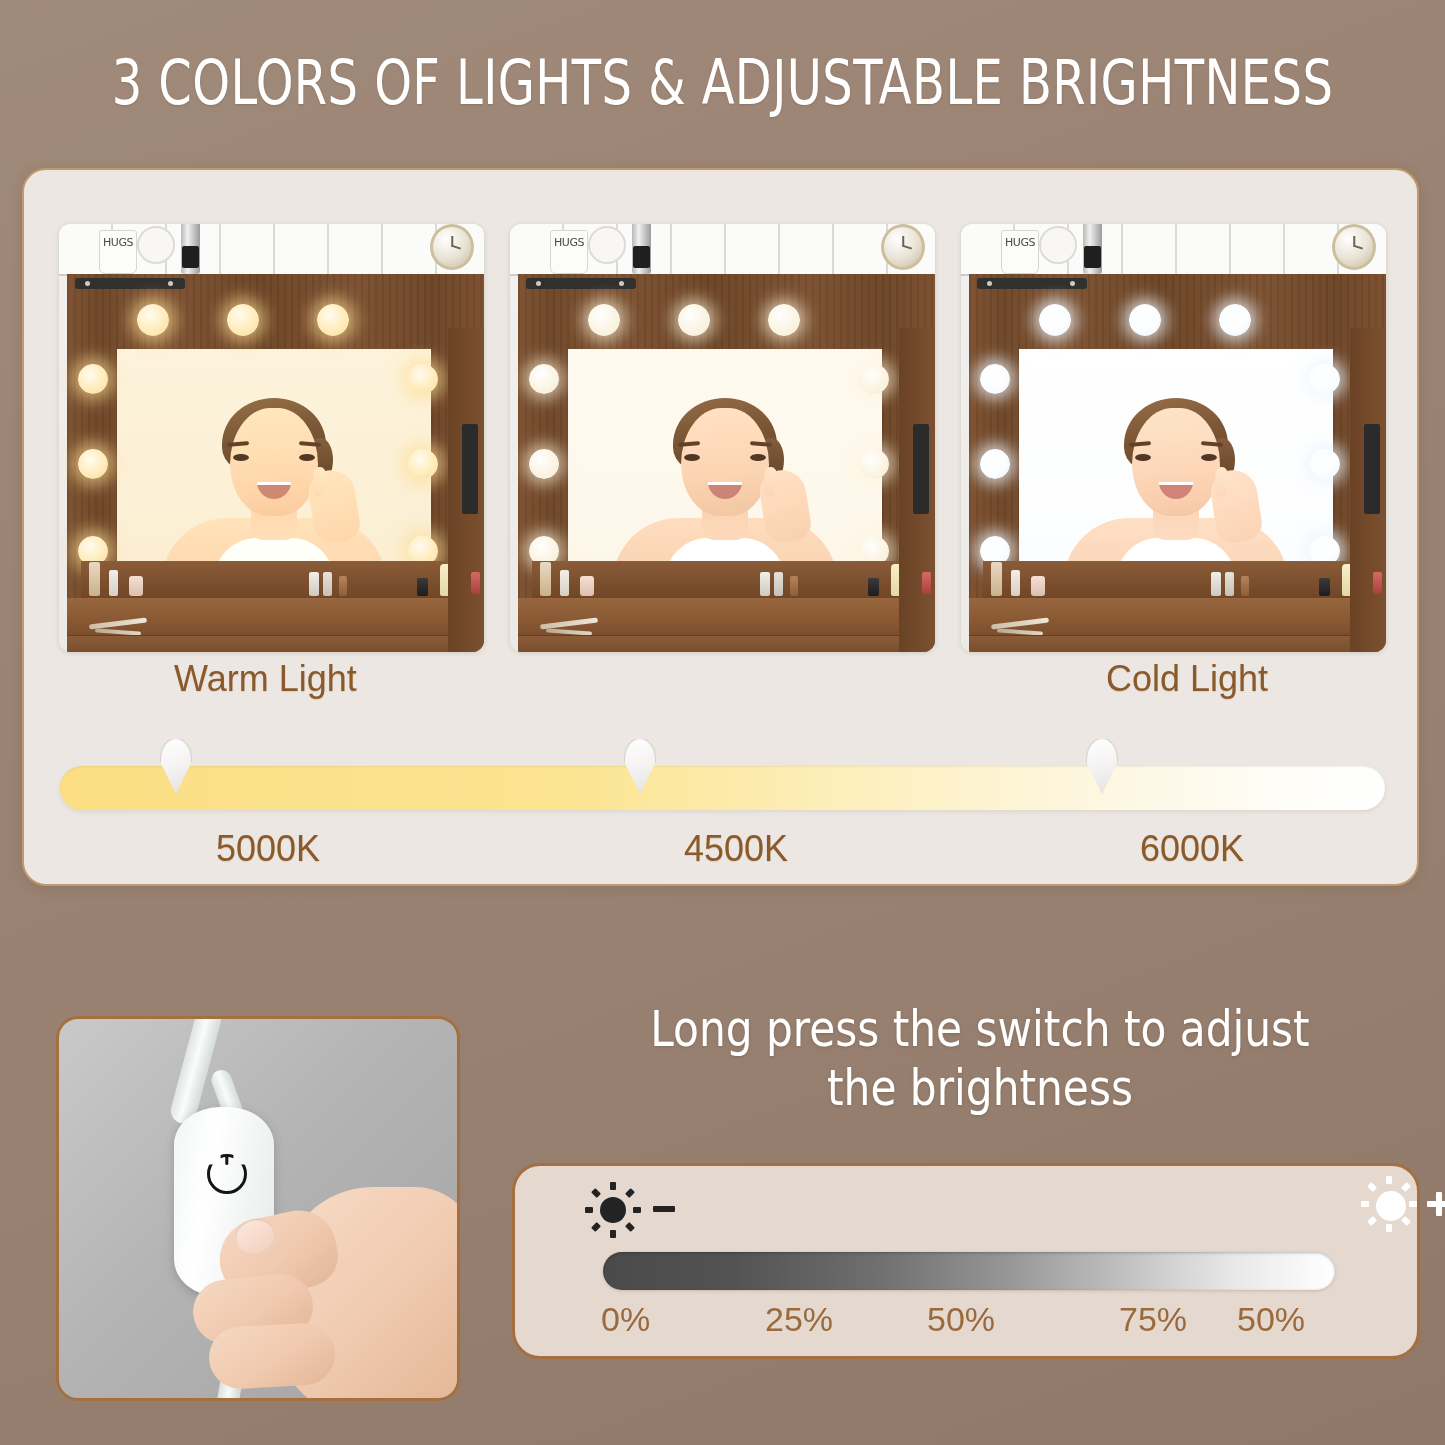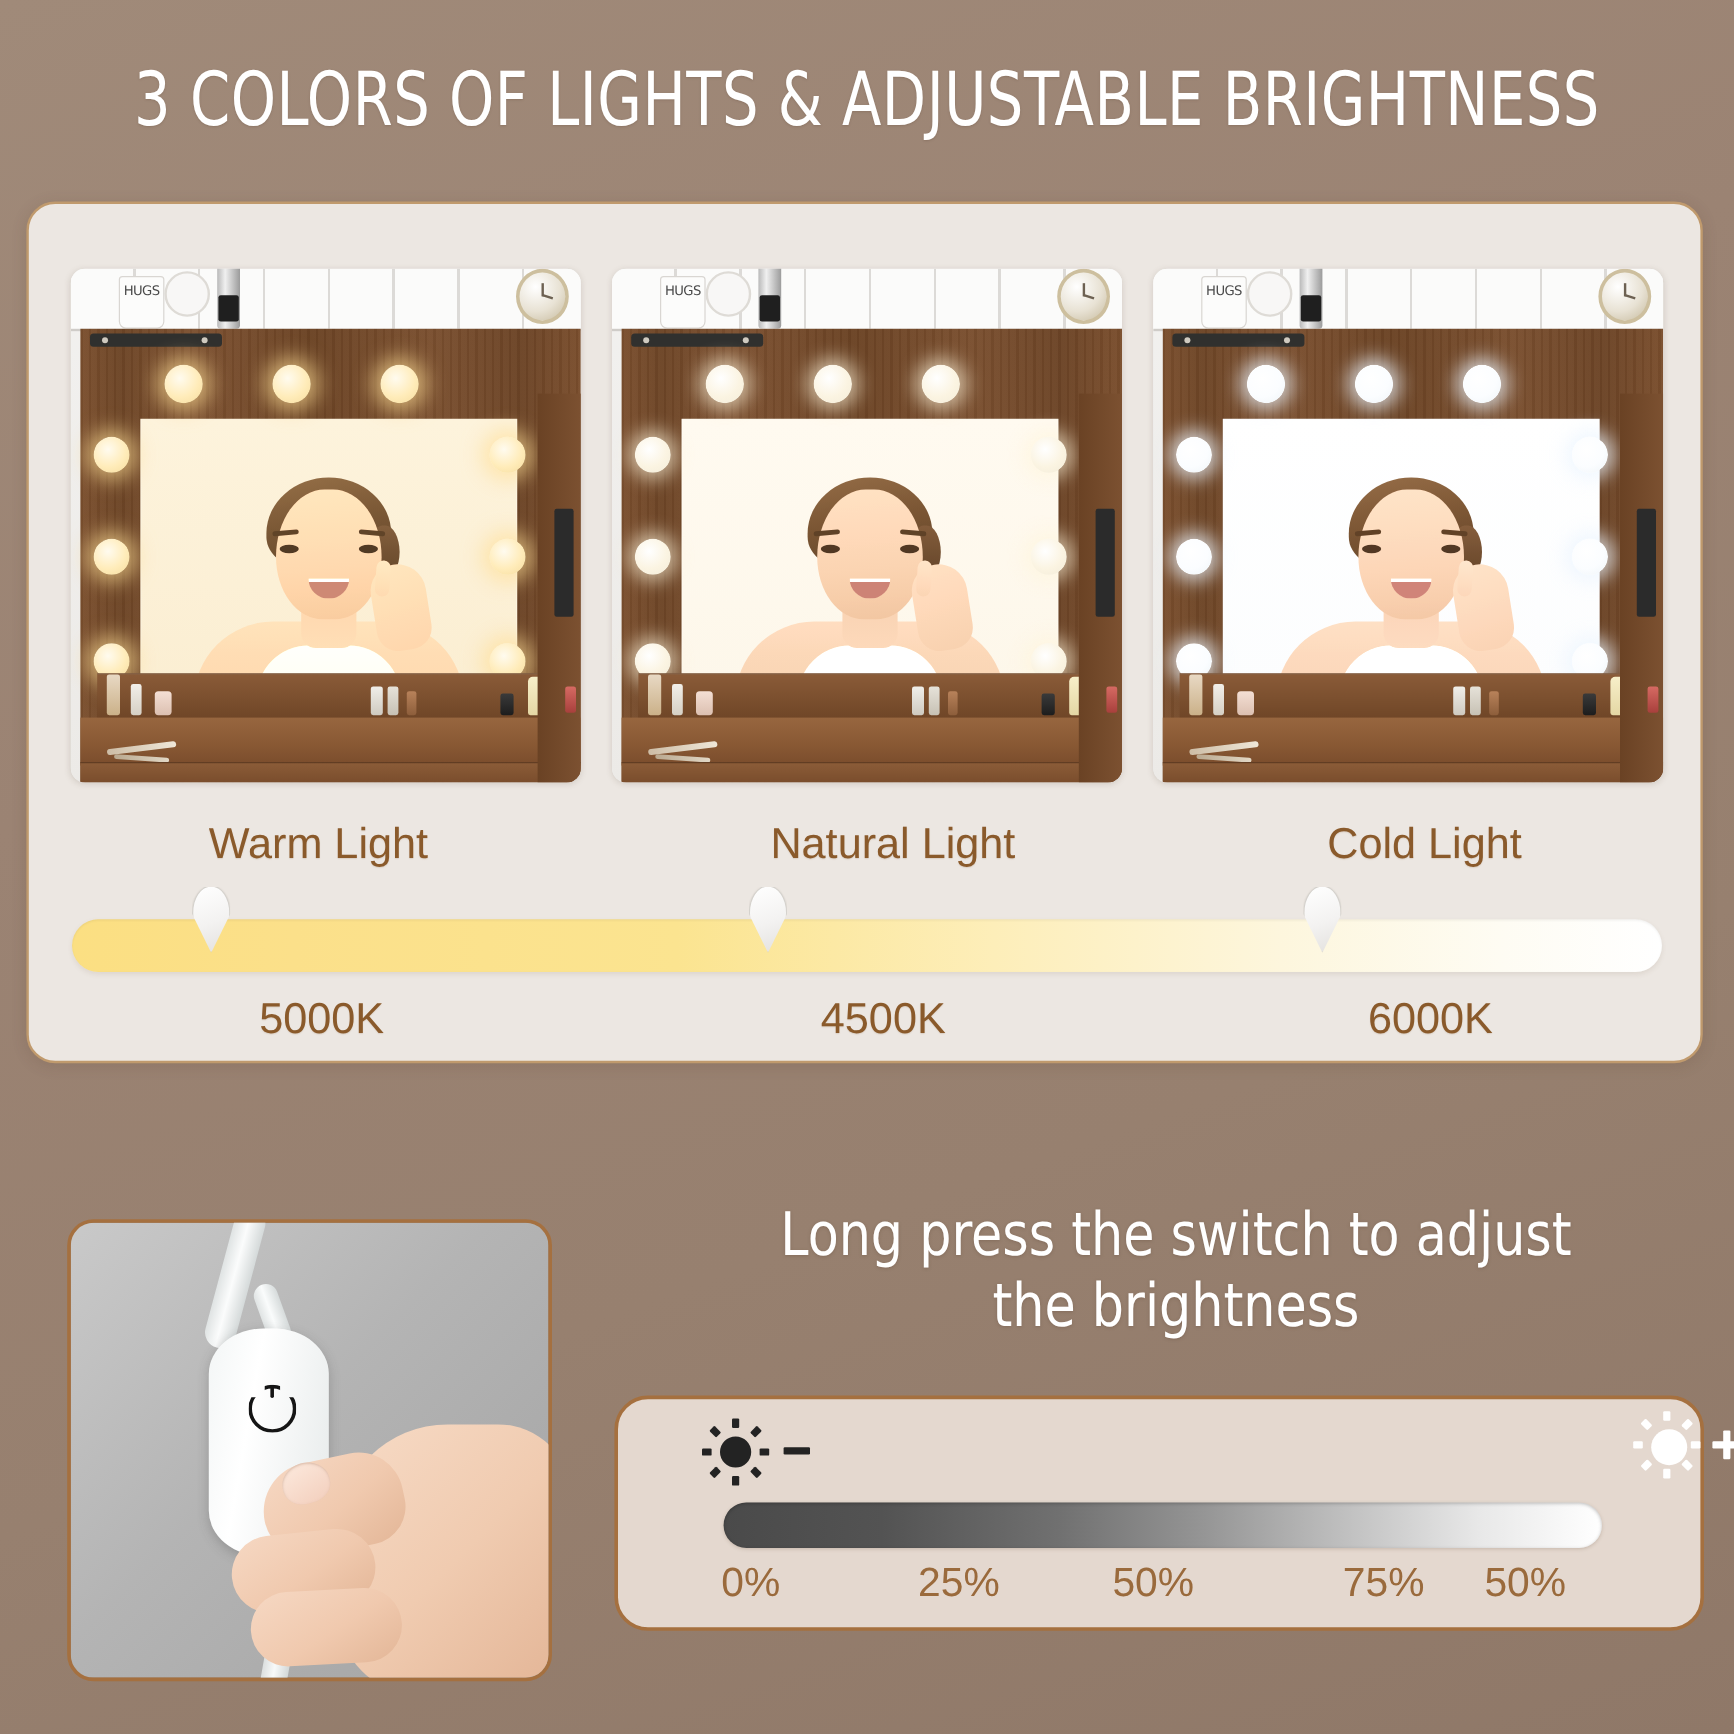--- a/index.html
+++ b/index.html
@@ -267,21 +267,21 @@
                      box-shadow: 0 0 15px 6px rgba(255,246,219,0.62); }
   .natural .face-wrap { filter: sepia(0.08) brightness(1.05); }
 
   .cold .mirror    { background: linear-gradient(180deg, #ffffff 0%, #fcfdfe 100%); }
   .cold .bulb      { background: radial-gradient(circle at 40% 35%, #ffffff 0%, #fbfdff 55%, #eef4f8 100%);
                      box-shadow: 0 0 15px 6px rgba(235,245,255,0.72); }
   .cold .face-wrap { filter: brightness(1.08) saturate(0.95); }
 
   
   .labels {
-    position: absolute; left: 0; top: 512px; width: 100%; height: 46px;
+    position: absolute; left: 0; top: 488px; width: 100%; height: 46px;
   }
   .label {
     position: absolute; top: 0; color: #8a5a2b; font-size: 36px;
     font-family: "Liberation Sans", sans-serif; white-space: nowrap;
     text-shadow: 0 1px 1px rgba(140,100,60,0.18);
   }
   .label.l1 { left: 150px; }
   .label.l2 { left: 618px; }
   .label.l3 { left: 1082px; }
 
@@ -597,21 +597,20 @@
           <div class="drawers"></div>
           <div class="sidepanel"></div>
           <div class="sidedark"></div>
           <div class="lipstick"></div>
         </div>
       </div>
     </div>
 
     <div class="labels">
       <div class="label l1">Warm Light</div>
-      <div class="label l2">Natural Light</div>
       <div class="label l3">Cold Light</div>
     </div>
 
     <div class="temp-bar"></div>
     <div class="pin p1"></div>
     <div class="pin p2"></div>
     <div class="pin p3"></div>
 
     <div class="kelvin k1">5000K</div>
     <div class="kelvin k2">4500K</div>

